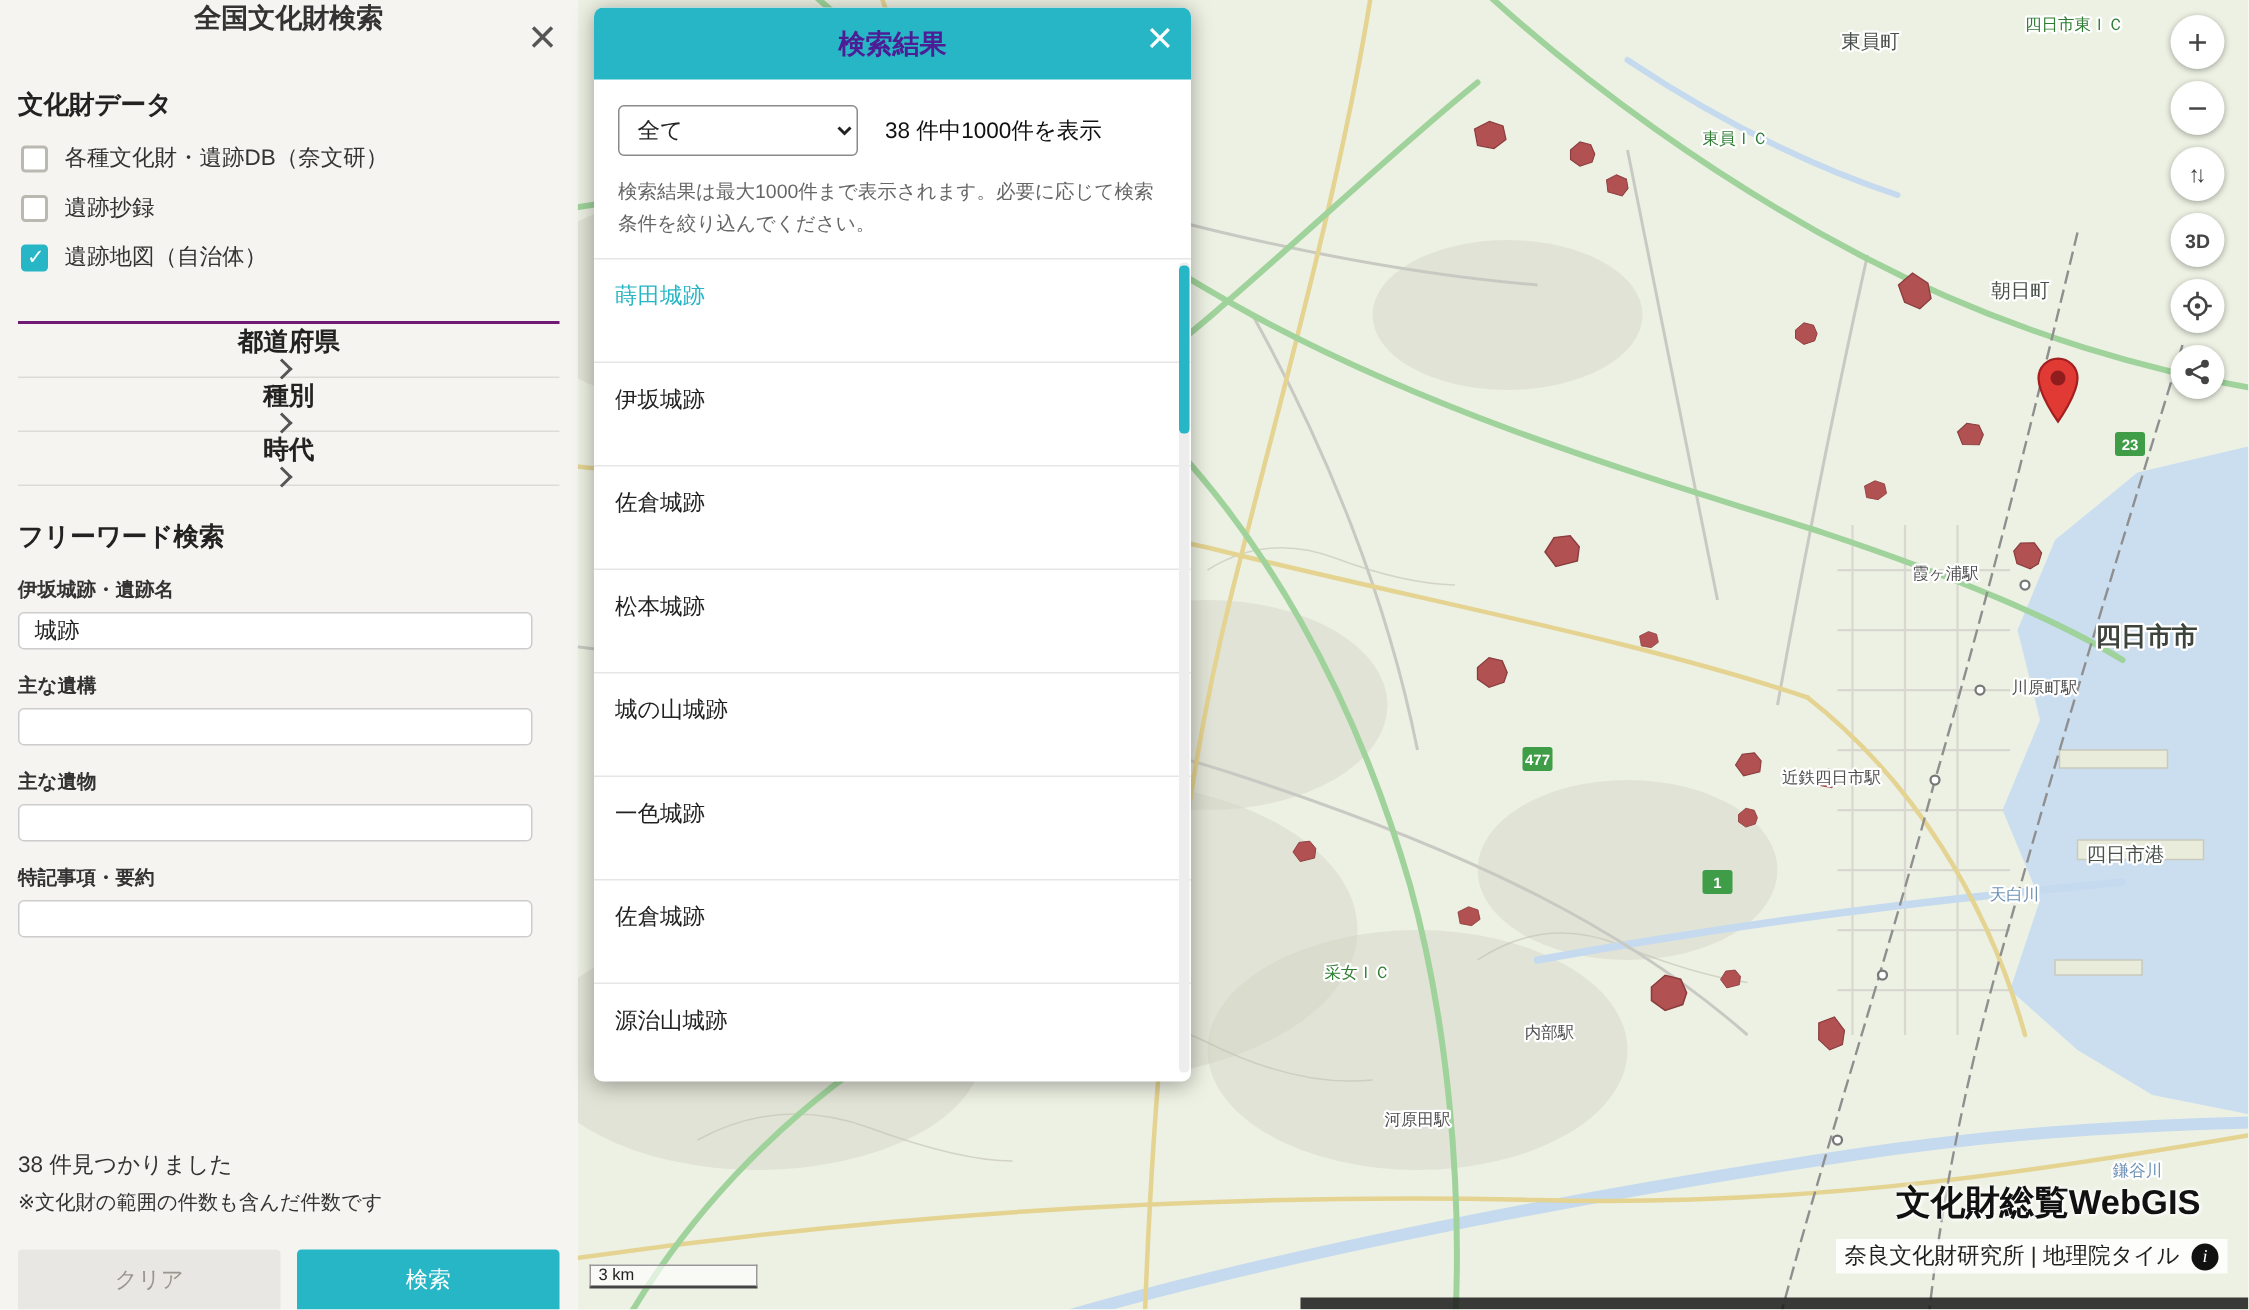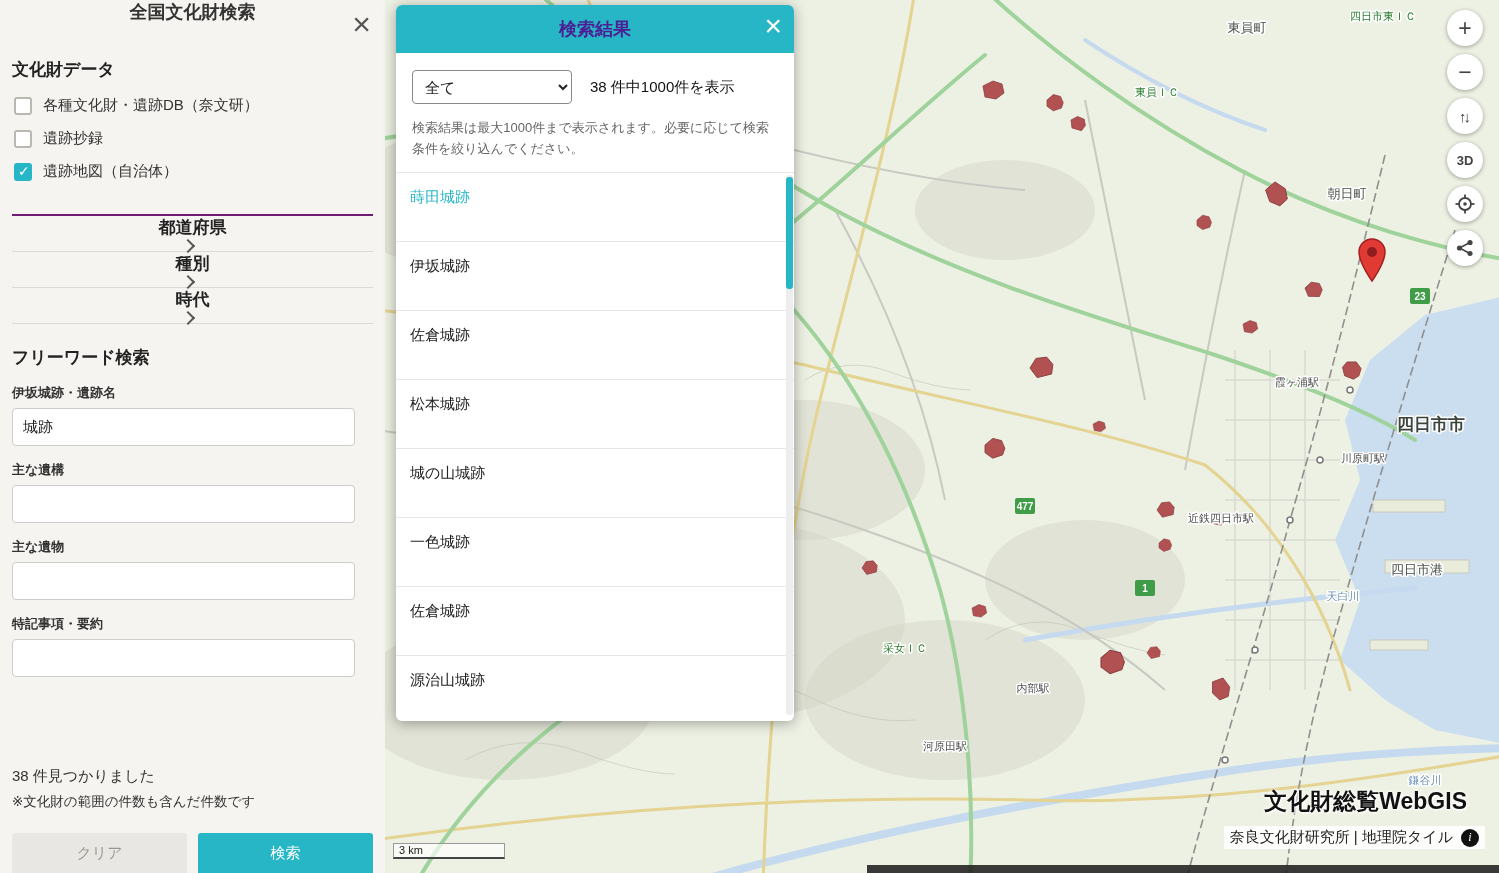--- a/index.html
+++ b/index.html
@@ -16,21 +16,21 @@
   .cb-section{padding-bottom:26px;border-bottom:2px solid #701a75;}
   .cb-row{display:flex;align-items:center;gap:11px;padding:7px 2px;font-size:15px;color:#333;cursor:pointer;}
   .cb-box{width:18px;height:18px;border:2px solid #b9b9b2;border-radius:3px;background:#fff;flex:0 0 18px;position:relative;}
   .cb-box.checked{background:#27b6c5;border-color:#27b6c5;}
   .cb-box.checked::after{content:"✓";position:absolute;left:2px;top:-2px;color:#fff;font-size:14px;font-weight:bold;}
   .expander{display:flex;align-items:center;justify-content:space-between;height:36px;border-bottom:1px solid #dcdcd6;cursor:pointer;flex-direction:column;}
   .exp-label{font-size:17px;font-weight:bold;color:#222;}
   .chev{width:10px;height:10px;border-top:2px solid #555;border-right:2px solid #555;transform:rotate(45deg);margin-right:10px;}
   .fw-heading{font-size:17px;font-weight:bold;color:#222;margin:22px 0 0;}
   .field-label{font-size:13px;font-weight:bold;color:#333;margin:15px 0 6px;}
-  .text-input{width:343px;height:38px;border:1px solid #ccc;border-radius:4px;background:#fff;padding:0 10px;font-size:15px;color:#222;font-family:inherit;}
+  .text-input{width:343px;height:25px;border:1px solid #ccc;border-radius:4px;background:#fff;padding:0 10px;font-size:15px;color:#222;font-family:inherit;}
   .sb-status{position:absolute;left:12px;bottom:62px;}
   .status-count{font-size:15px;color:#333;margin-bottom:7px;}
   .status-note{font-size:13.5px;color:#333;}
   .sb-buttons{position:absolute;left:12px;right:12px;bottom:0;display:flex;gap:11px;}
   .btn{height:40px;border:none;border-radius:3px 3px 0 0;font-size:15px;cursor:pointer;flex:1;font-family:inherit;}
   .btn-clear{background:#e9e7e3;color:#9a968f;}
   .btn-search{background:#27b6c5;color:#fff;}
 
   
   .results-panel{position:absolute;left:396px;top:5px;width:398px;height:716px;background:#fff;border-radius:6px;

